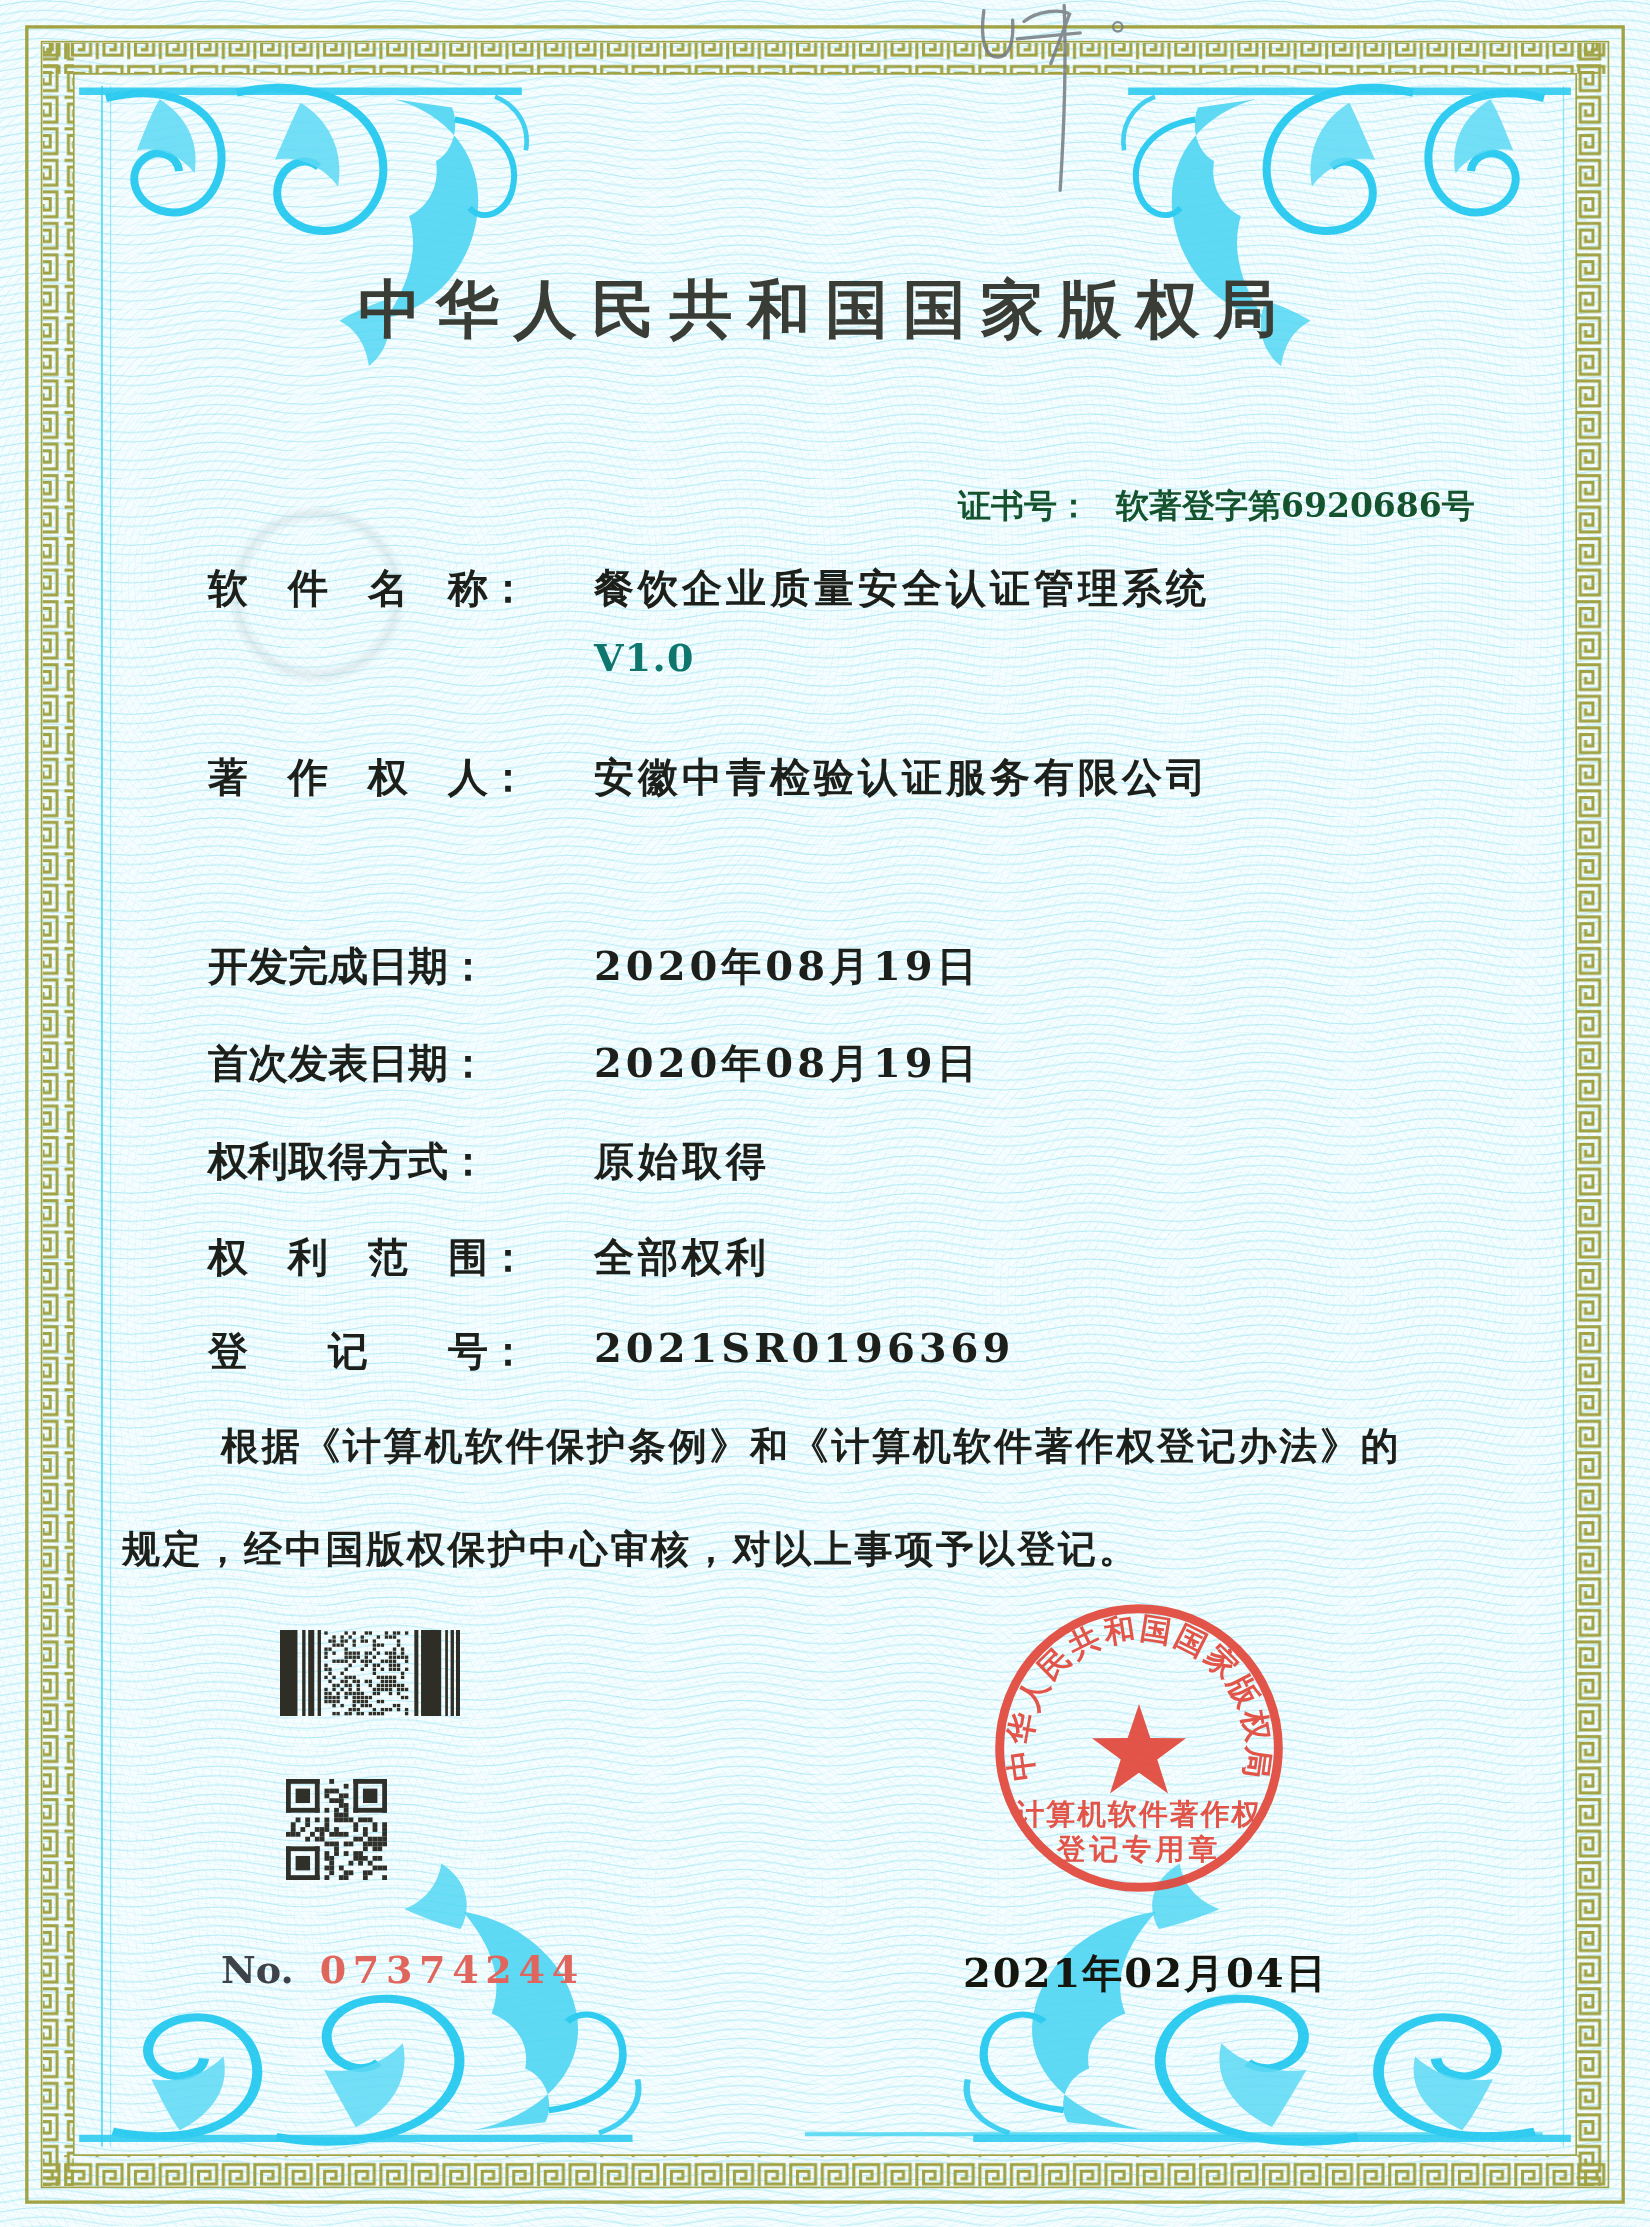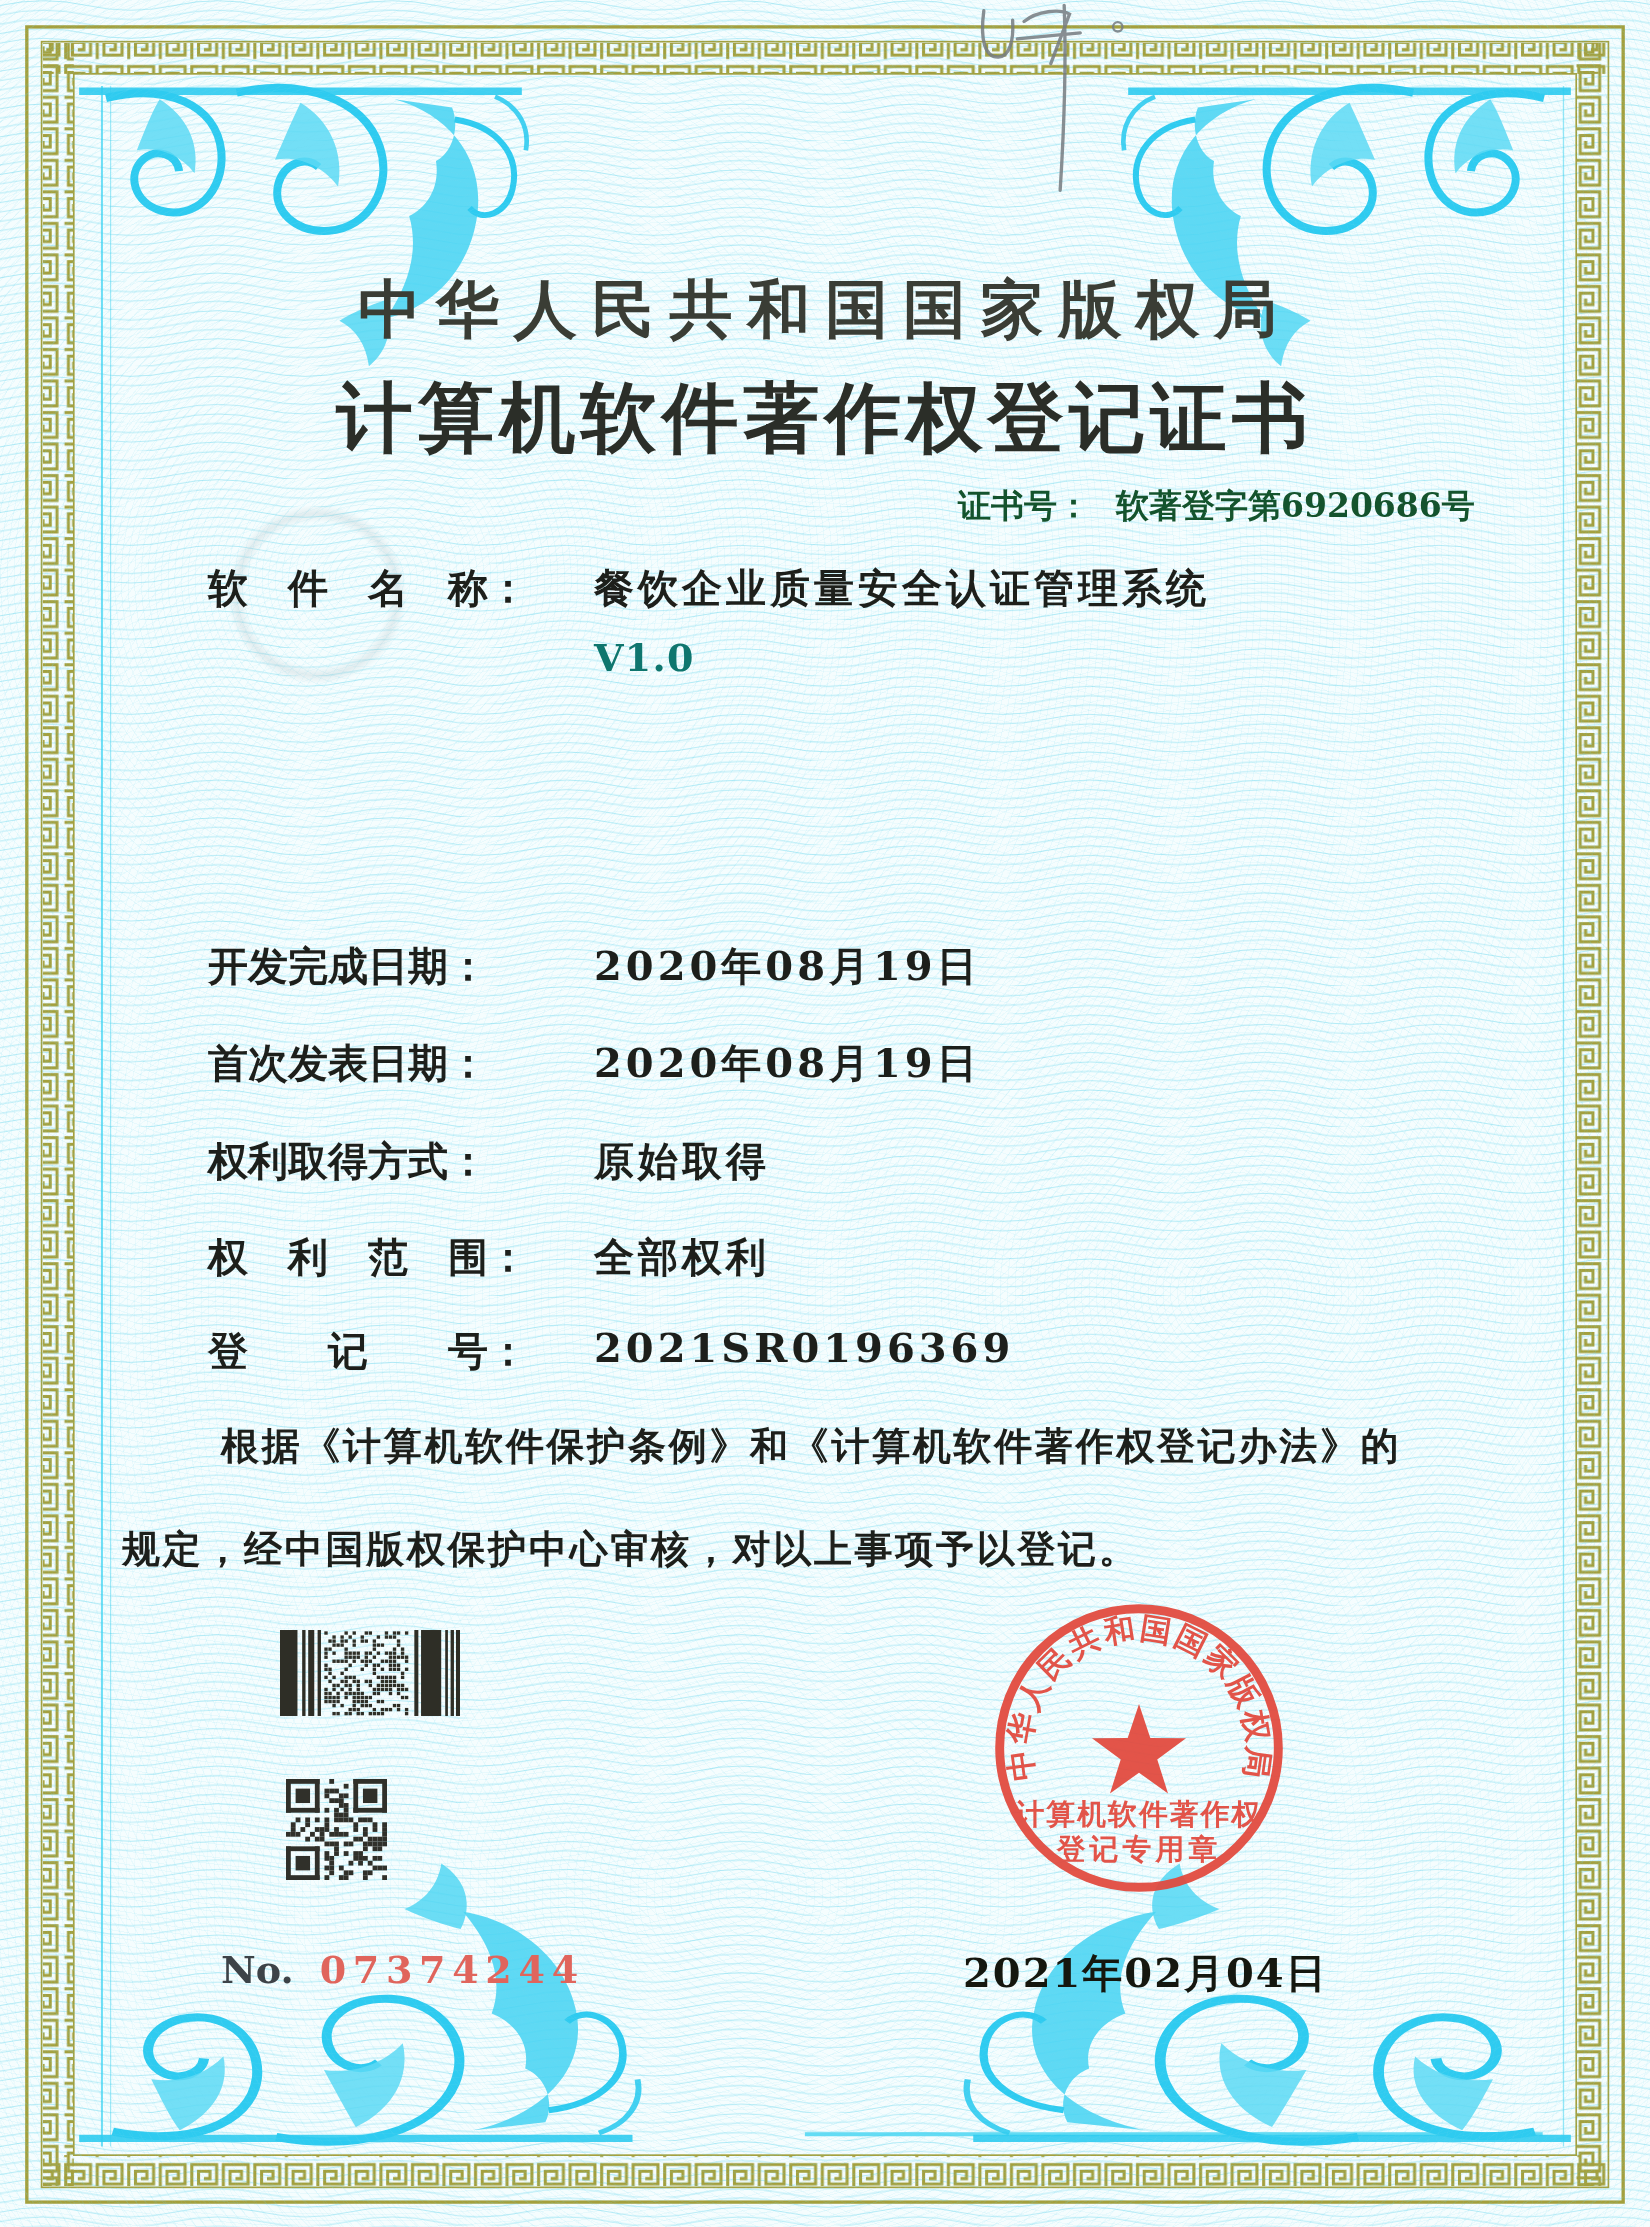--- a/index.html
+++ b/index.html
@@ -156,33 +156,36 @@
           <path d="M52,16 C46,60 54,86 74,85 C90,84 97,62 95,30"></path>
           <path d="M112,32 C132,16 166,13 180,21 L152,95"></path>
           <path d="M102,58 L196,49"></path>
           <path d="M172,8 C175,90 172,190 166,284"></path>
           <circle cx="252" cy="40" r="7" stroke-width="3.5"></circle>
         </g>
       </svg>
     </div>
 
     <div class="doc-title">中华人民共和国国家版权局</div>
-    <div class="doc-subtitle">计算机软件著作权登记证书</div>
 
     <div class="certno-row">
       <span>证书号：</span>
       <span>软著登字第6920686号</span>
     </div>
 
     <div class="field-row" style="top:561px">
       <span class="lab">软　件　名　称：</span>
       <span class="val">餐饮企业质量安全认证管理系统</span>
     </div>
     <div class="v2line">V1.0</div>
 
+    <div class="field-row" style="top:750px">
+      <span class="lab">著　作　权　人：</span>
+      <span class="val">安徽中青检验认证服务有限公司</span>
+    </div>
 
     <div class="field-row" style="top:939px">
       <span class="lab">开发完成日期：</span>
       <span class="val val-mono">2020年08月19日</span>
     </div>
 
     <div class="field-row" style="top:1036px">
       <span class="lab">首次发表日期：</span>
       <span class="val val-mono">2020年08月19日</span>
     </div>

